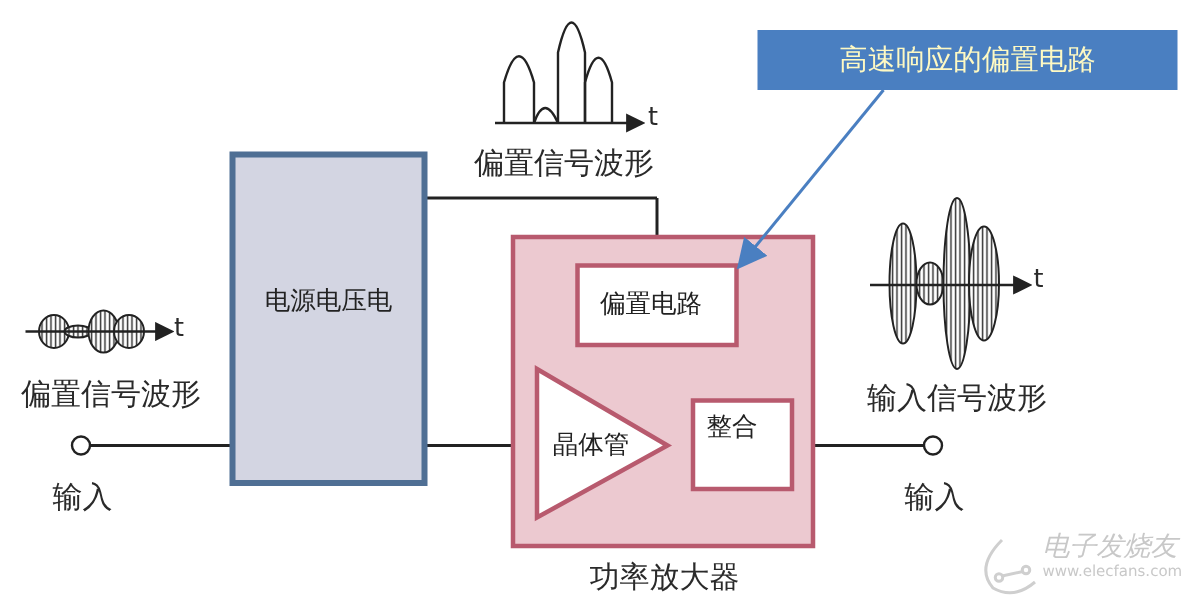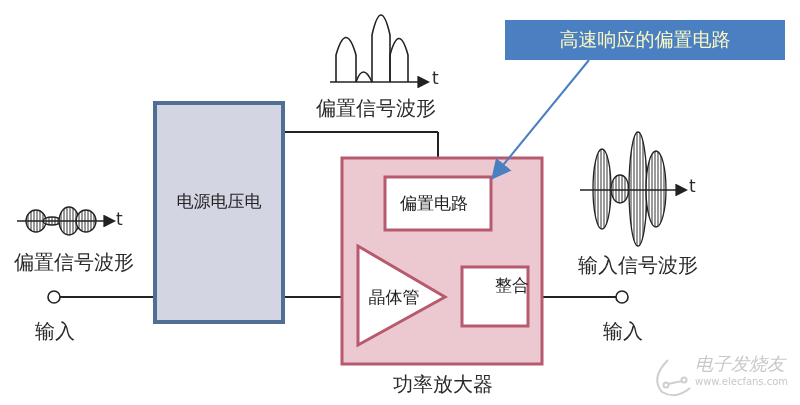--- a/index.html
+++ b/index.html
@@ -98,21 +98,21 @@
 <div class="lbl" style="left:603px; top:318px;">输入</div>
 
 <div class="box-text" style="position:absolute; left:155px; top:190px; width:128px;">
   <div>电源电压电</div>
 </div>
 
 <div class="box-text" style="position:absolute; left:385px; top:192px; width:98px;">偏置电路</div>
 
 <div class="box-text" style="position:absolute; left:364px; top:286px; width:60px; text-align:center;">晶体管</div>
 
-<div class="box-text" style="position:absolute; left:462px; top:274px; width:52px;padding-left:24px;">
+<div class="box-text" style="position:absolute; left:462px; top:274px; width:52px;">
   <div>整合</div>
 </div>
 
 <div class="lbl" style="left:393px; top:371px;font-family:Liberation Mono, monospace;">功率放大器</div>
 
 <div class="callout">高速响应的偏置电路</div>
 
 <div class="watermark">
   <div class="wm-cn">电子发烧友</div>
   <div class="wm-url">www.elecfans.com</div>

